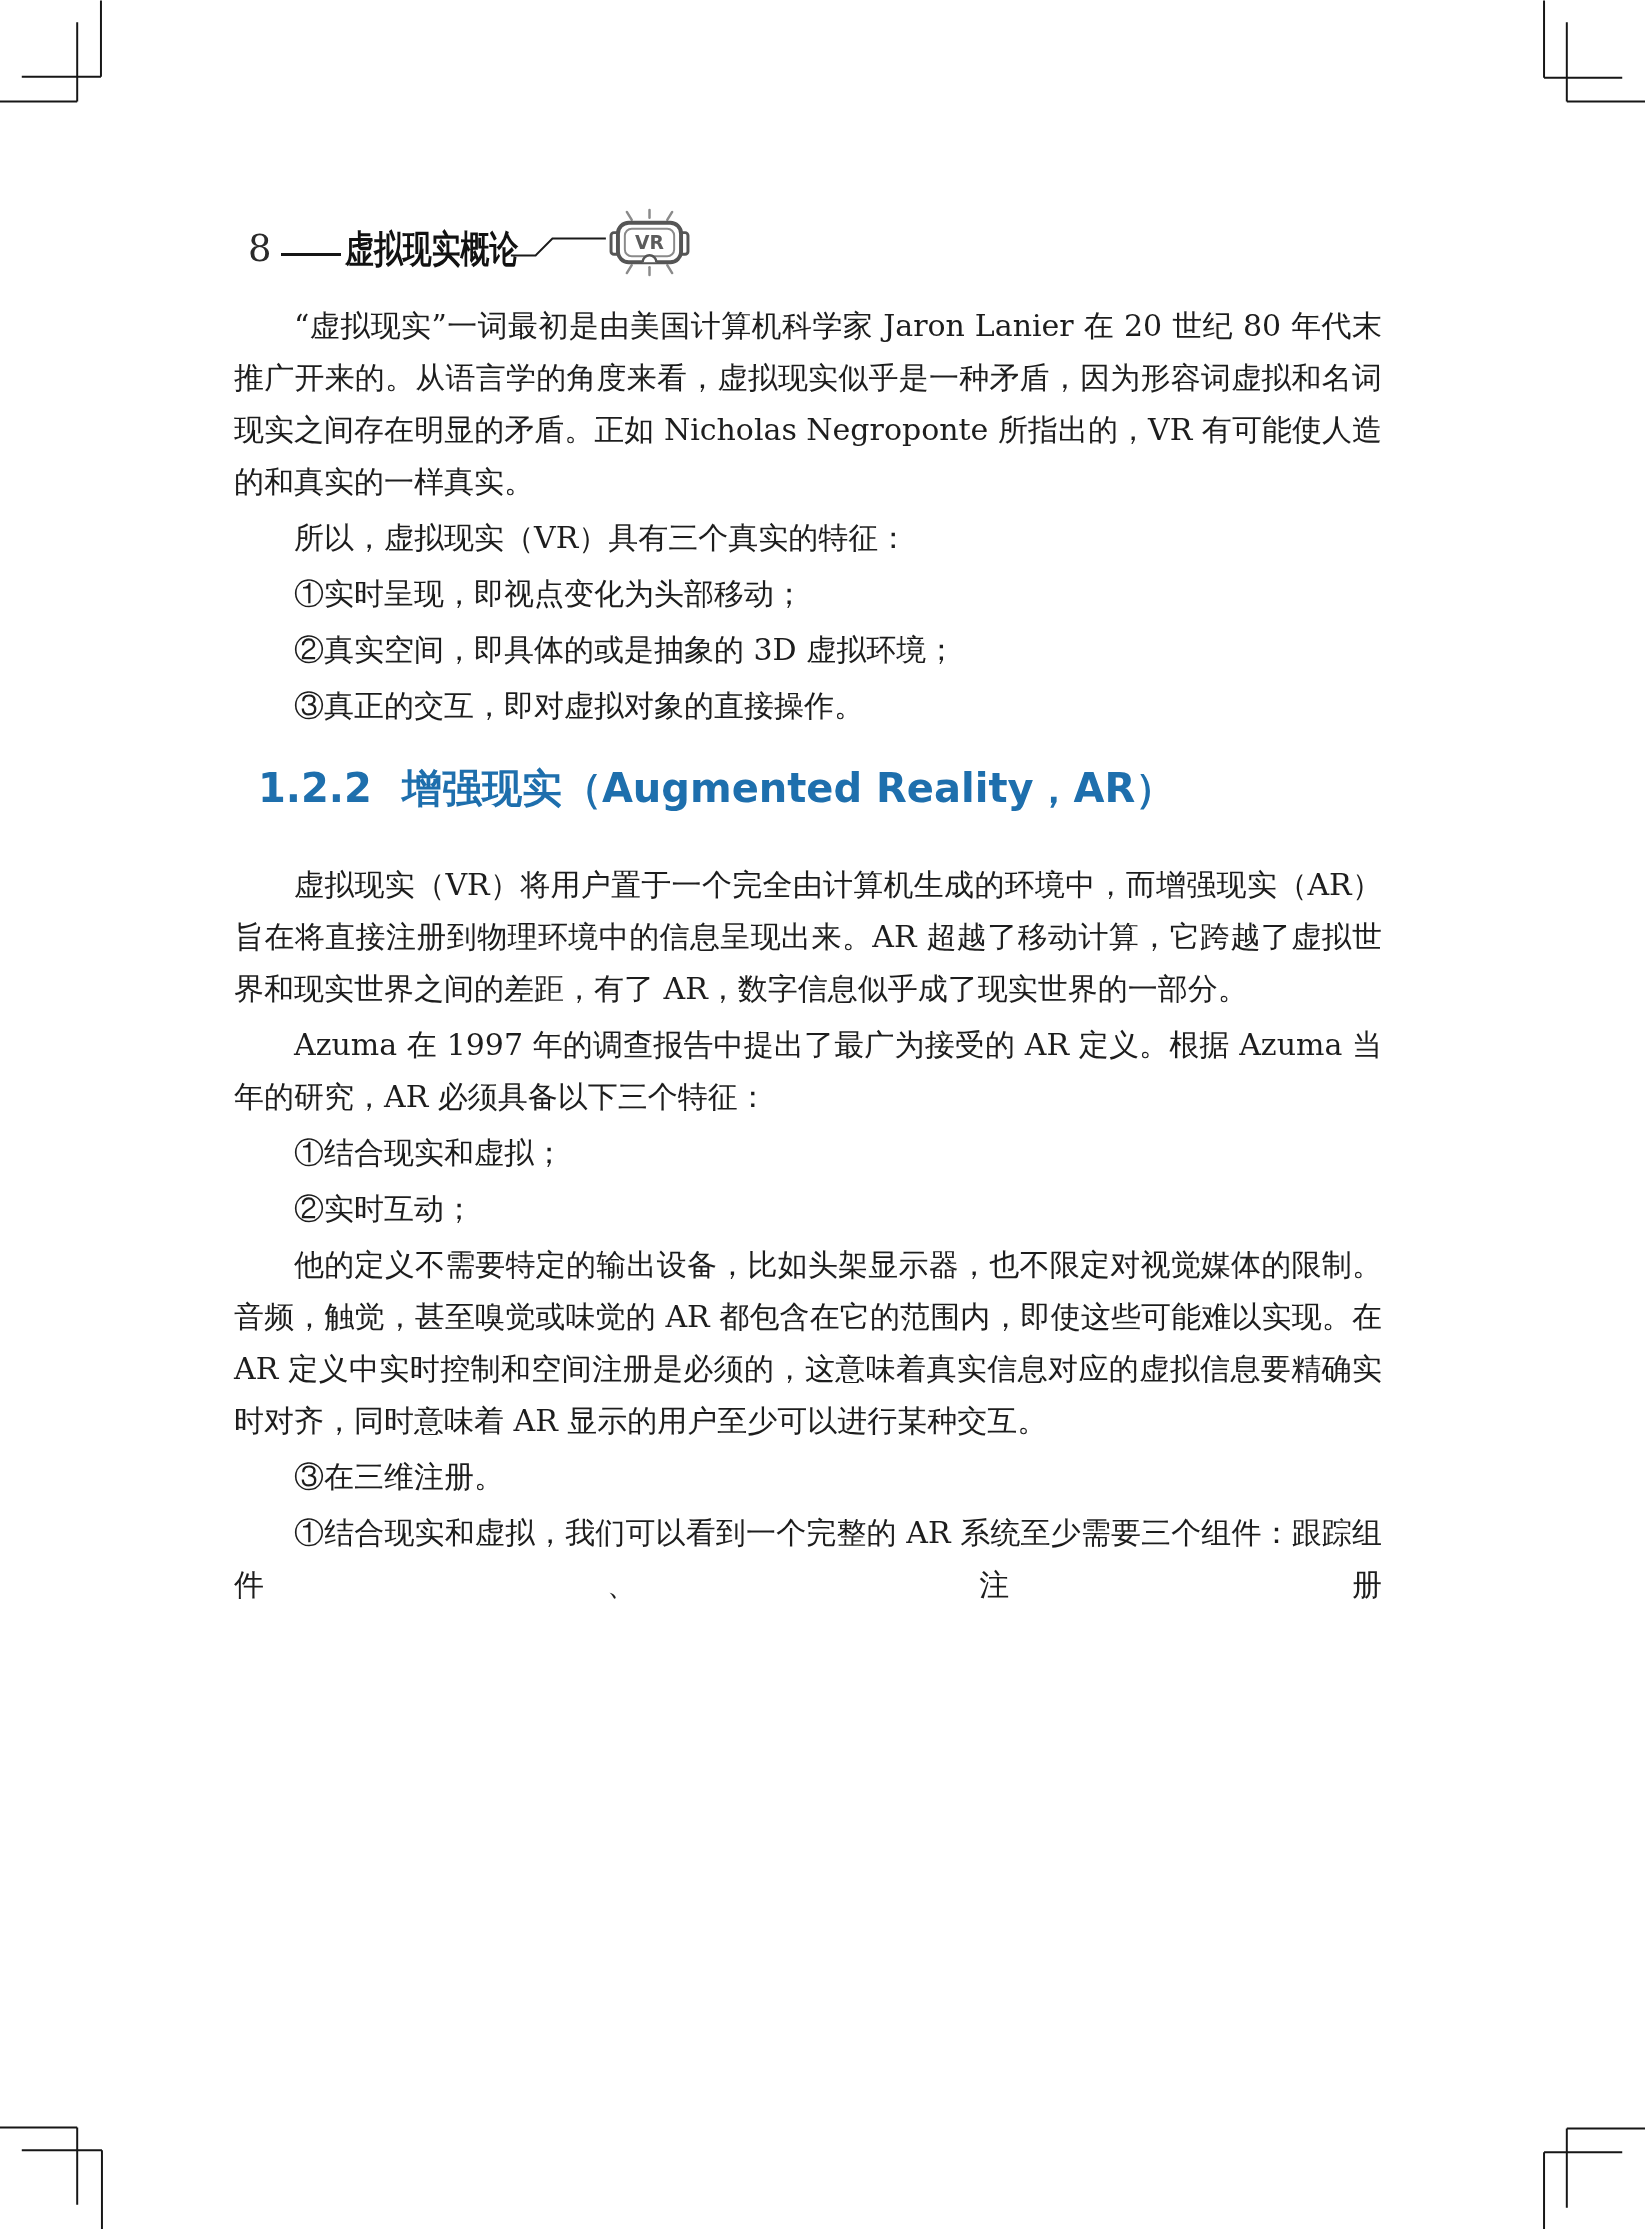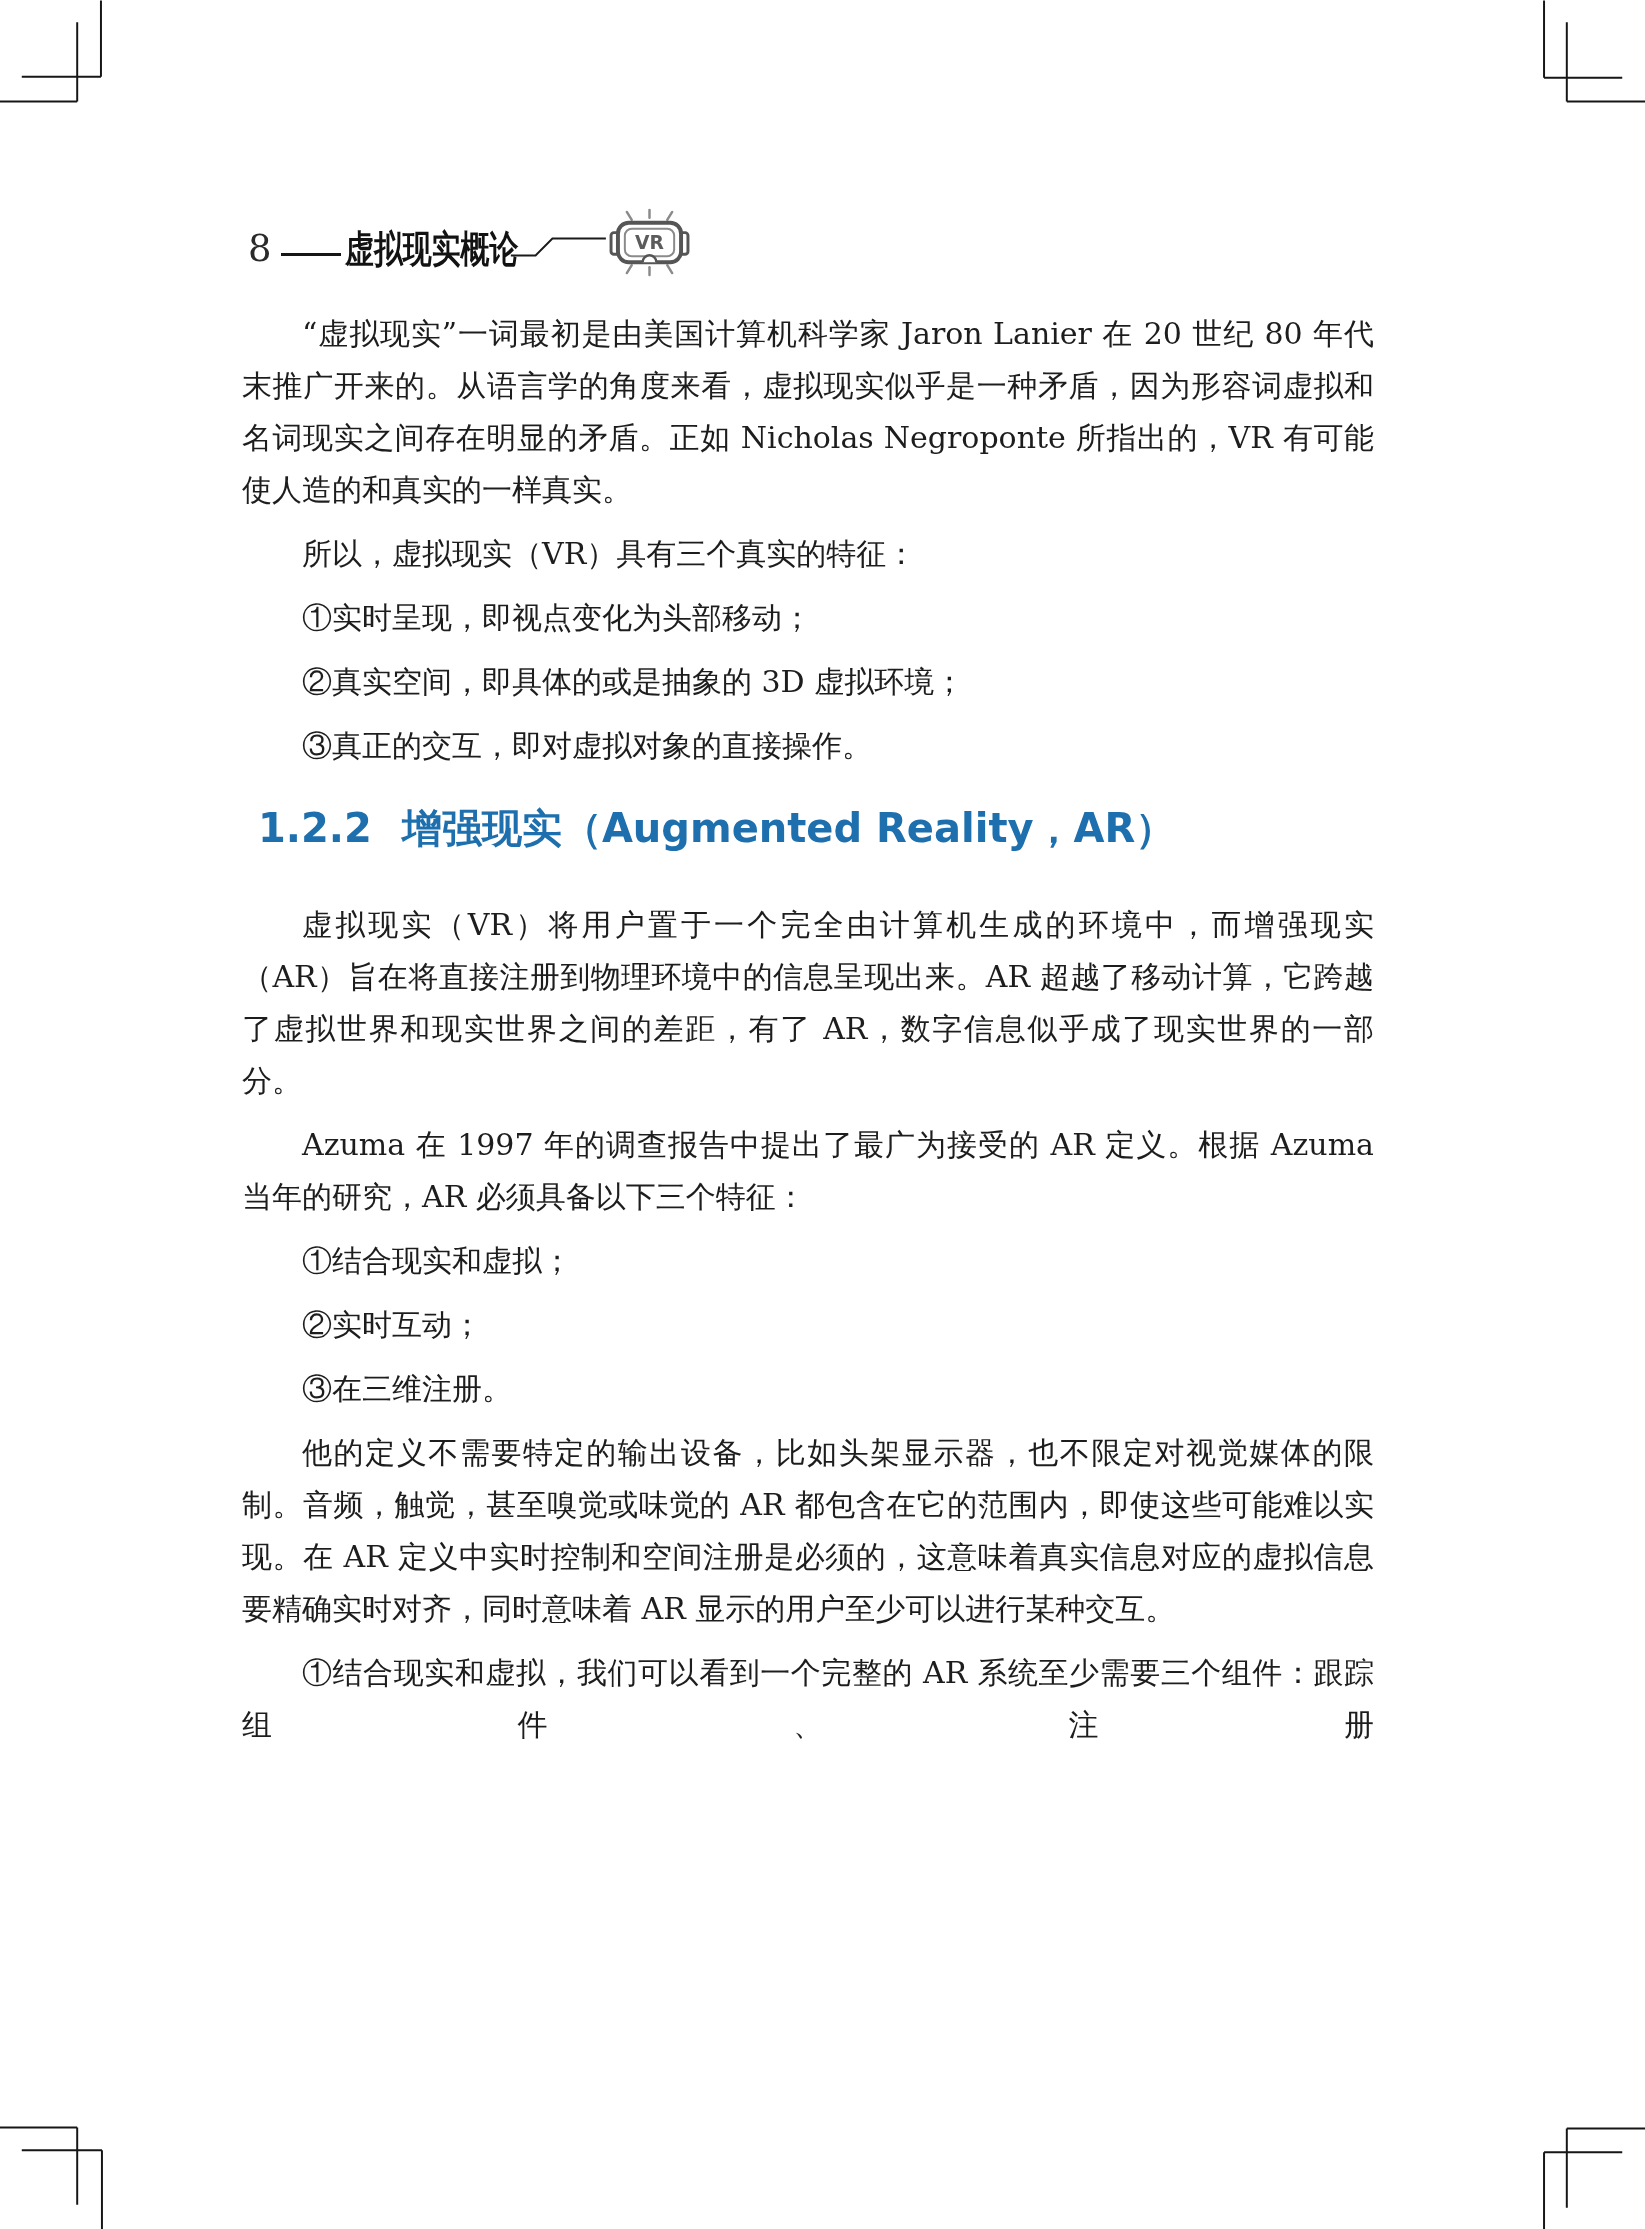--- a/index.html
+++ b/index.html
@@ -36,21 +36,21 @@
     letter-spacing: 0px;
   }
   .head-connector { position: absolute; left: 0; top: 0; }
   .vr-logo { position: absolute; left: 604px; top: 207px; }
 
   
   .content {
     position: absolute; left: 230px; top: 296px; width: 1156px;
   }
   .content p {
-    margin: 12px;
+    margin: 4px;
     font-size: 30px; line-height: 52px;
     text-align: justify;
     text-indent: 2em;
     color: #1d1d1d;
   }
   .content p.cont { text-align-last: justify; }
   .section-heading {
     margin: 27px 0 41px 0;
     padding-left: 28px;
     font-family: "DejaVu Sans", "Liberation Sans", sans-serif;
@@ -113,17 +113,17 @@
   <p>③真正的交互，即对虚拟对象的直接操作。</p>
 
   <div class="section-heading">
     <span class="sec-no">1.2.2</span><span>增强现实（Augmented Reality，AR）</span>
   </div>
 
   <p>虚拟现实（VR）将用户置于一个完全由计算机生成的环境中，而增强现实（AR）旨在将直接注册到物理环境中的信息呈现出来。AR 超越了移动计算，它跨越了虚拟世界和现实世界之间的差距，有了 AR，数字信息似乎成了现实世界的一部分。</p>
   <p>Azuma 在 1997 年的调查报告中提出了最广为接受的 AR 定义。根据 Azuma 当年的研究，AR 必须具备以下三个特征：</p>
   <p>①结合现实和虚拟；</p>
   <p>②实时互动；</p>
+  <p>他的定义不需要特定的输出设备，比如头架显示器，也不限定对视觉媒体的限制。音频，触觉，甚至嗅觉或味觉的 AR 都包含在它的范围内，即使这些可能难以实现。在 AR 定义中实时控制和空间注册是必须的，这意味着真实信息对应的虚拟信息要精确实时对齐，同时意味着 AR 显示的用户至少可以进行某种交互。</p>
   <p>③在三维注册。</p>
-  <p>他的定义不需要特定的输出设备，比如头架显示器，也不限定对视觉媒体的限制。音频，触觉，甚至嗅觉或味觉的 AR 都包含在它的范围内，即使这些可能难以实现。在 AR 定义中实时控制和空间注册是必须的，这意味着真实信息对应的虚拟信息要精确实时对齐，同时意味着 AR 显示的用户至少可以进行某种交互。</p>
   <p class="cont">①结合现实和虚拟，我们可以看到一个完整的 AR 系统至少需要三个组件：跟踪组件、注册</p>
 </div>
 
 
 </body></html>

